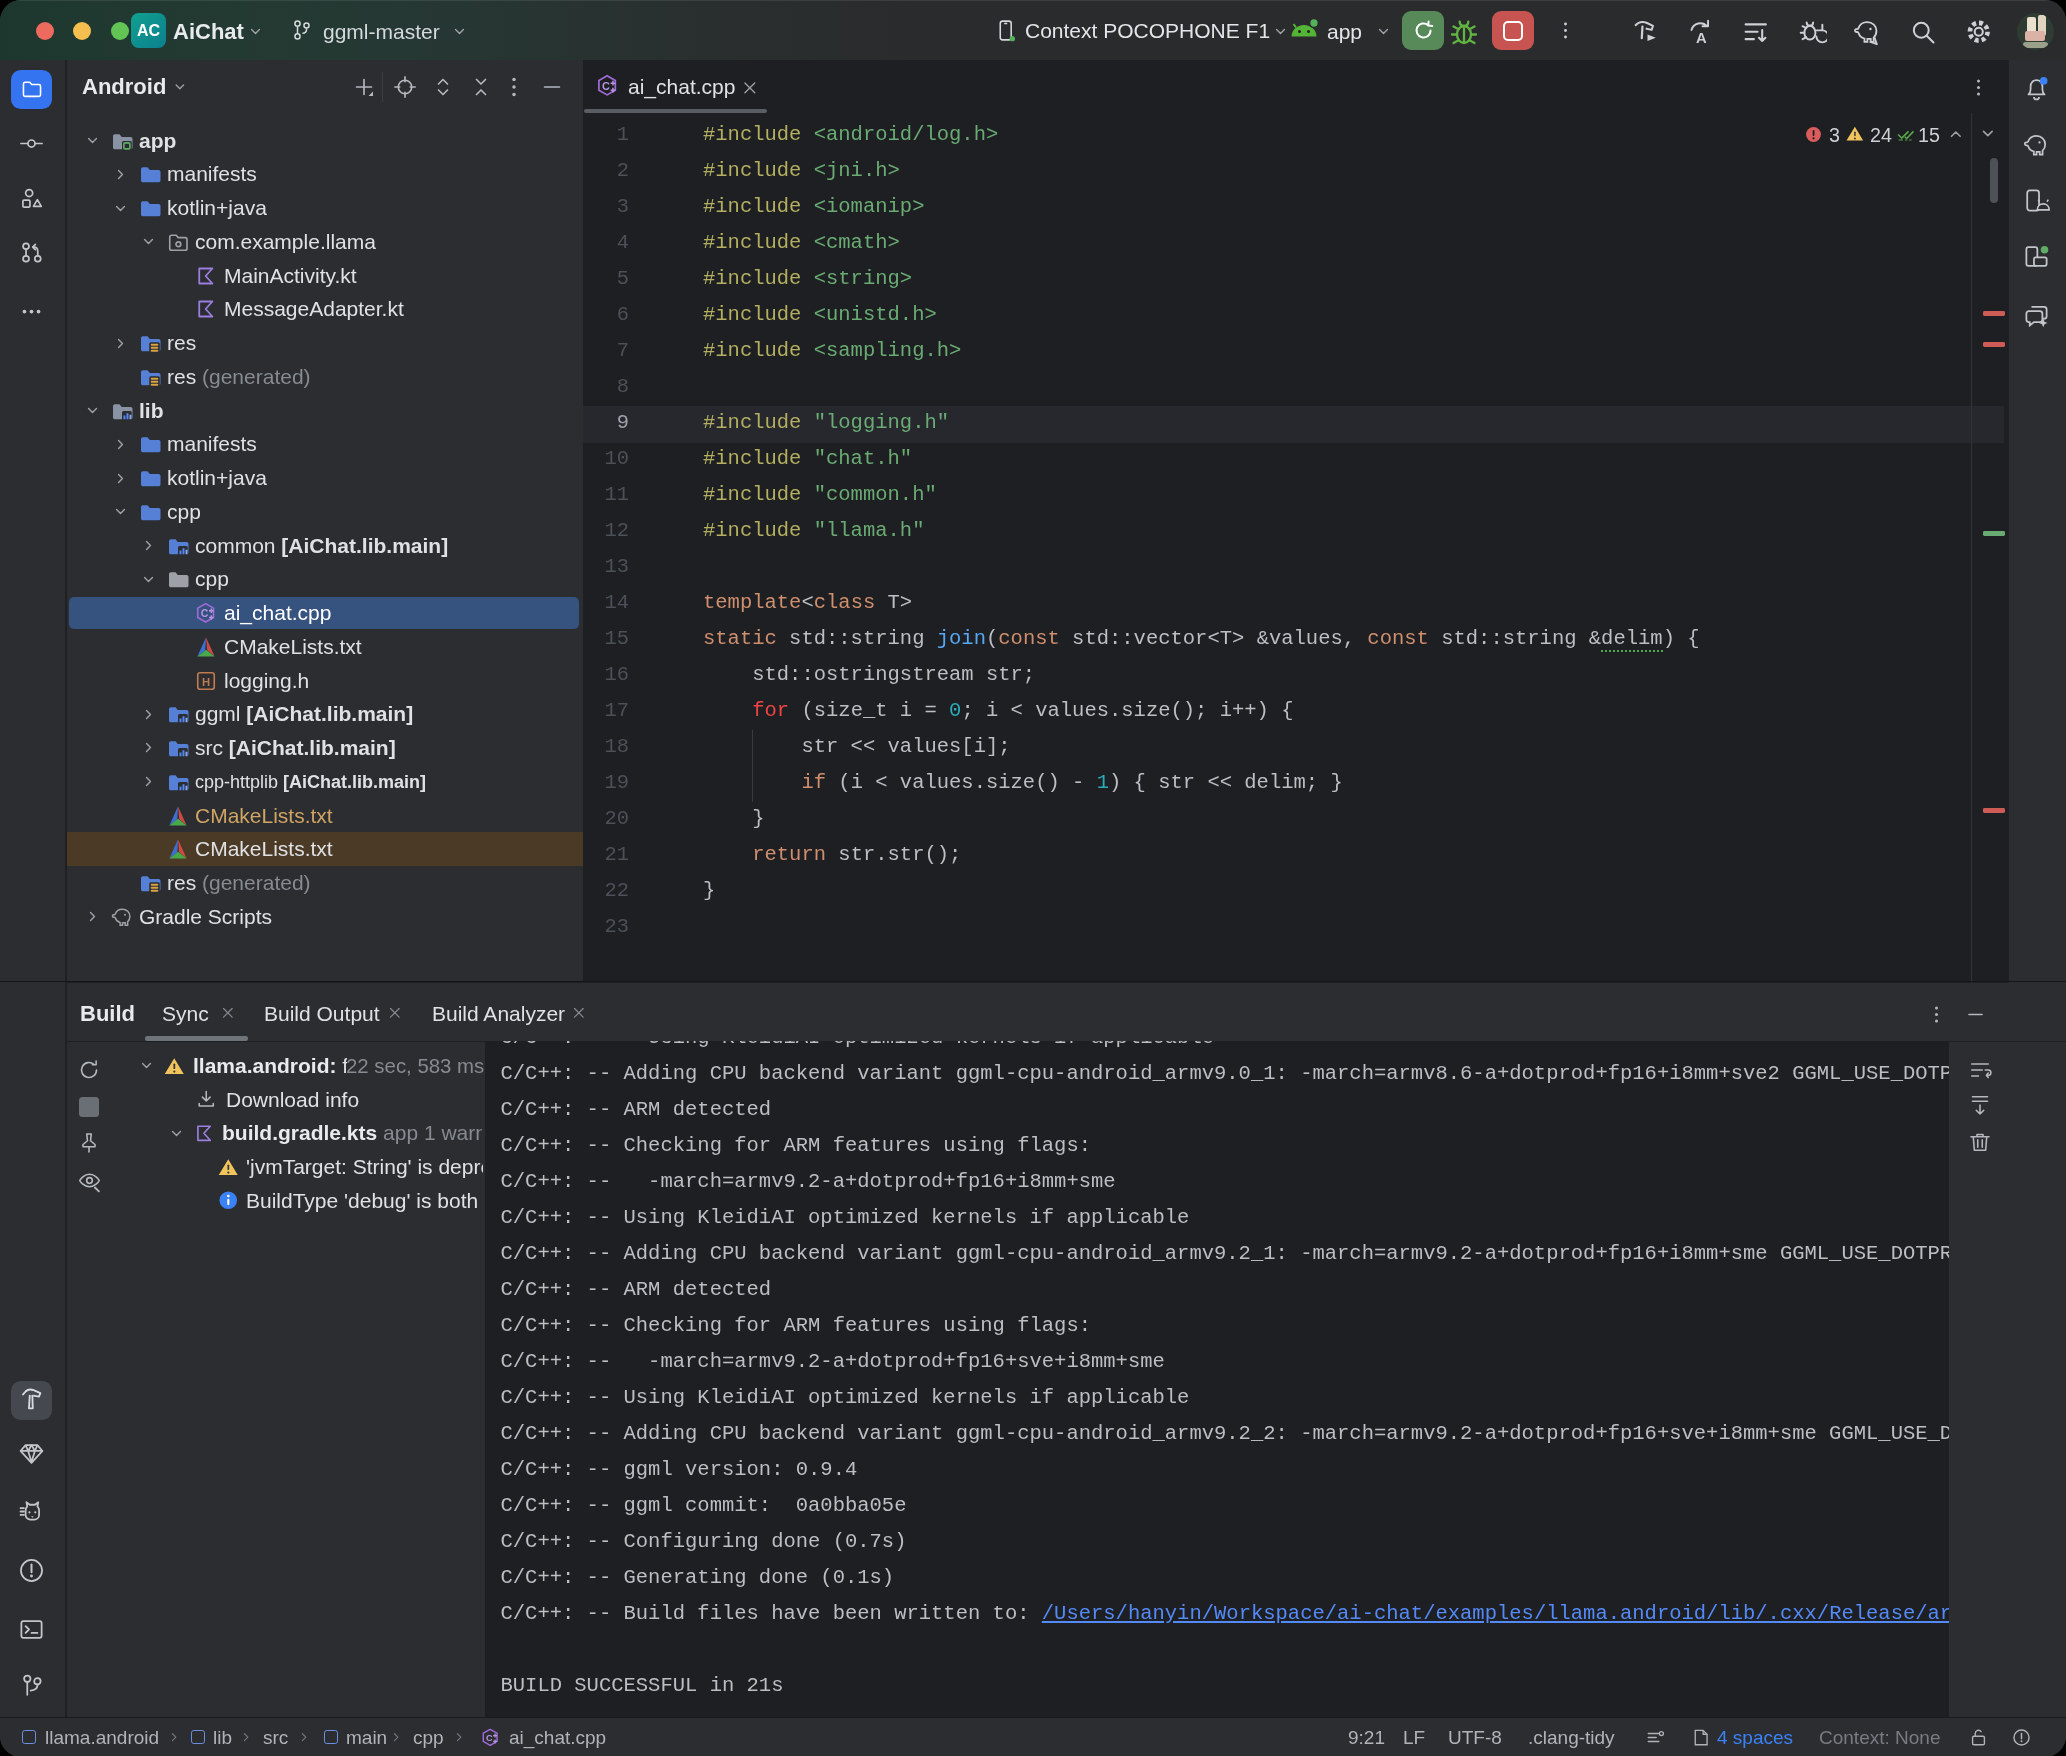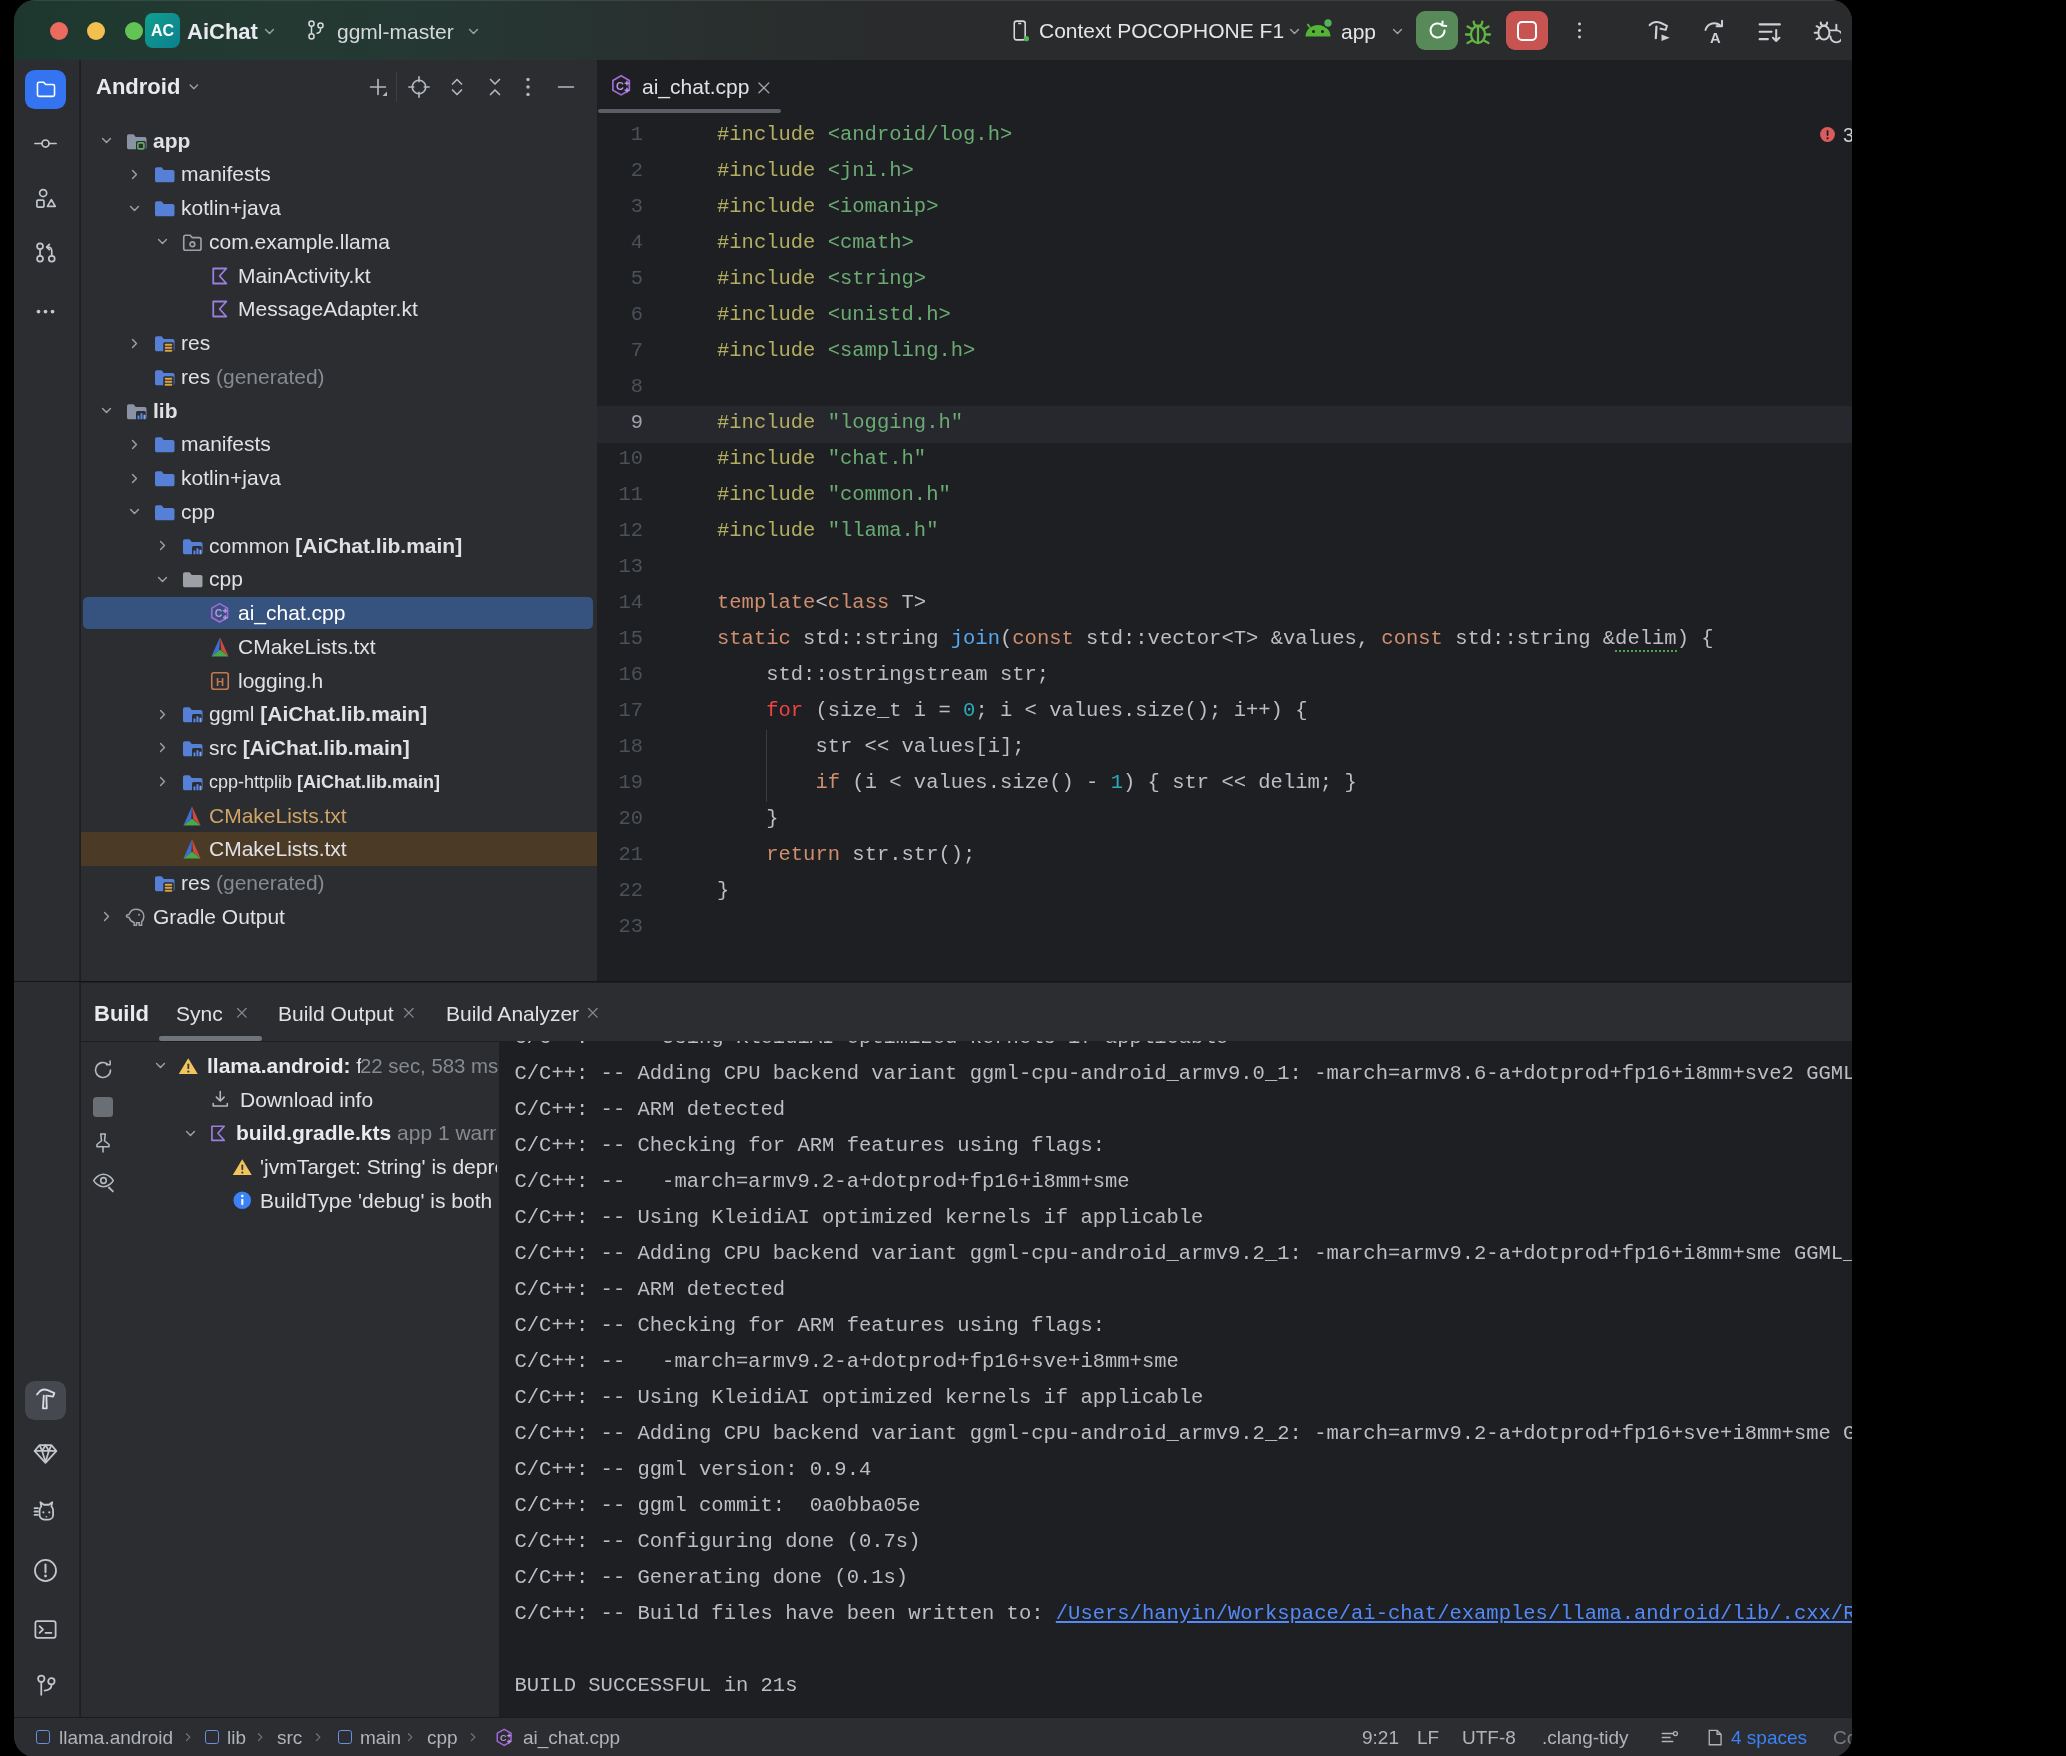--- a/index.html
+++ b/index.html
@@ -1,18 +1,18 @@
 <!DOCTYPE html>
 <html style="font-size:11.2px"><head><meta charset="utf-8"><style>
 *{margin:0;padding:0;box-sizing:border-box}
 html,body{width:2066px;height:1757px;background:#000;overflow:hidden}
 body{font-family:"Liberation Sans",sans-serif;-webkit-font-smoothing:antialiased}
 .abs{position:absolute}
 </style></head><body>
-<div class="abs" style="left:14px;top:0;width:1838px;height:1757px;border-radius:21px;overflow:hidden;background:#1e1f22;box-shadow:inset 0 0 0 1.4px rgba(255,255,255,0.06)">
+<div class="abs" style="left:0;top:0;width:2066px;height:1757px;border-radius:21px;overflow:hidden;background:#1e1f22;box-shadow:inset 0 0 0 1.4px rgba(255,255,255,0.06)">
 <div class="abs" style="left:0;top:0;width:2066px;height:60px;background:linear-gradient(90deg,#1d372f 0px,#233a32 239px,#263733 450px,#292f2e 703px,#2a2b2c 914px,#2a2b2c 100%);">
 <div class="abs" style="left:0;top:0;width:2066px;height:1.4px;background:rgba(255,255,255,0.09)"></div>
 <div class="abs" style="left:36px;top:22px;width:18.3px;height:18.3px;border-radius:50%;background:#ec6a5e"></div>
 <div class="abs" style="left:73px;top:22px;width:18.3px;height:18.3px;border-radius:50%;background:#f4bf4f"></div>
 <div class="abs" style="left:111px;top:22px;width:18.3px;height:18.3px;border-radius:50%;background:#61c454"></div>
 <div class="abs" style="left:131px;top:13.4px;width:35px;height:35px;border-radius:7.7px;background:linear-gradient(135deg,#11a08e,#0b7f8f);color:#fff;font:700 16px 'Liberation Sans';text-align:center;line-height:35px">AC</div>
 <div style="position:absolute;left:173px;top:19px;font:700 22px 'Liberation Sans',sans-serif;color:#e8eaed;white-space:pre;">AiChat</div>
 <svg style="position:absolute;left:245px;top:21px" width="21" height="21" viewBox="0 0 32 32" fill="none">
         <path d="M10 13l6 6 6-6" stroke="#9da0a6" stroke-width="2.2" stroke-linecap="round" stroke-linejoin="round"></path>
       </svg>
@@ -366,21 +366,21 @@
       <rect x="17" y="25" width="10" height="2.6" rx="1" fill="#d9a343"></rect>
     </svg>
 <div style="position:absolute;left:167px;top:866px;height:34px;line-height:34px;font-family:'Liberation Sans',sans-serif;font-size:21px;font-weight:400;color:#dfe1e5;white-space:pre;"><span style="color:#dfe1e5;font-weight:400">res </span><span style="color:#868a91;font-weight:400">(generated)</span></div>
 <svg style="position:absolute;left:82px;top:906px" width="21" height="21" viewBox="0 0 32 32" fill="none">
       <path d="M13 10l6 6-6 6" stroke="#9da0a6" stroke-width="2.2" stroke-linecap="round" stroke-linejoin="round"></path>
     </svg>
 <svg style="position:absolute;left:110px;top:905px" width="24" height="24" viewBox="0 0 32 32" fill="none">
       <path d="M26.5 15c0-5.2-4.2-9.5-10-9.5-4.4 0-8.2 2.8-9.5 6.6-.2.6-.8 1-1.4 1h-.8c-.9 0-1.6.7-1.6 1.6s.7 1.6 1.6 1.6h.9c.7 0 1.2.5 1.4 1.1.9 3 3.4 5.3 6.4 6V27h3.2v-3.2h3.6V27h3.2v-4.5c1.9-1.8 3-4.4 3-7.5z" stroke="#9da0a6" stroke-width="2"></path>
       <circle cx="20" cy="13" r="1.3" fill="#9da0a6"></circle>
     </svg>
-<div style="position:absolute;left:139px;top:900px;height:34px;line-height:34px;font-family:'Liberation Sans',sans-serif;font-size:21px;font-weight:400;color:#dfe1e5;white-space:pre;"><span style="color:#dfe1e5;font-weight:400">Gradle Output</span></div>
+<div style="position:absolute;left:139px;top:900px;height:34px;line-height:34px;font-family:'Liberation Sans',sans-serif;font-size:21px;font-weight:400;color:#dfe1e5;white-space:pre;"><span style="color:#dfe1e5;font-weight:400">Gradle Scripts</span></div>
 <div class="abs" style="left:583px;top:60px;width:1424px;height:922px;background:#1e1f22"></div>
 <svg style="position:absolute;left:595px;top:73px" width="25" height="25" viewBox="0 0 32 32" fill="none">
       <path d="M15.5 3.5l10.5 6v12.5l-10.5 6L5 22V9.5z" stroke="#a06bd9" stroke-width="2.2"></path>
       <text x="9" y="21.5" font-family="Liberation Sans" font-size="14" font-weight="700" fill="#b993e2">C</text>
       <path d="M20 13h6M23 10v6" stroke="#b993e2" stroke-width="1.9"></path>
       <path d="M20 22h6M23 19v6" stroke="#b993e2" stroke-width="1.9"></path>
     </svg>
 <div style="position:absolute;left:628px;top:75px;font:400 21px 'Liberation Sans',sans-serif;color:#dfe1e5;white-space:pre;">ai_chat.cpp</div>
 <svg style="position:absolute;left:740px;top:78px" width="19.7" height="19.7" viewBox="0 0 32 32" fill="none">
       <path d="M8 8l16 16M24 8L8 24" stroke="#9da0a6" stroke-width="2.2" stroke-linecap="round"></path>

